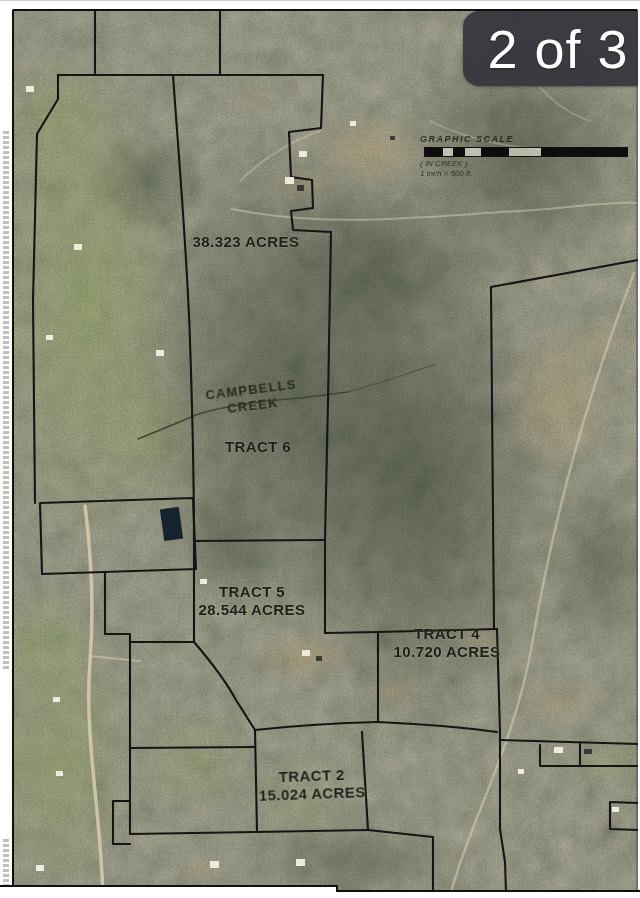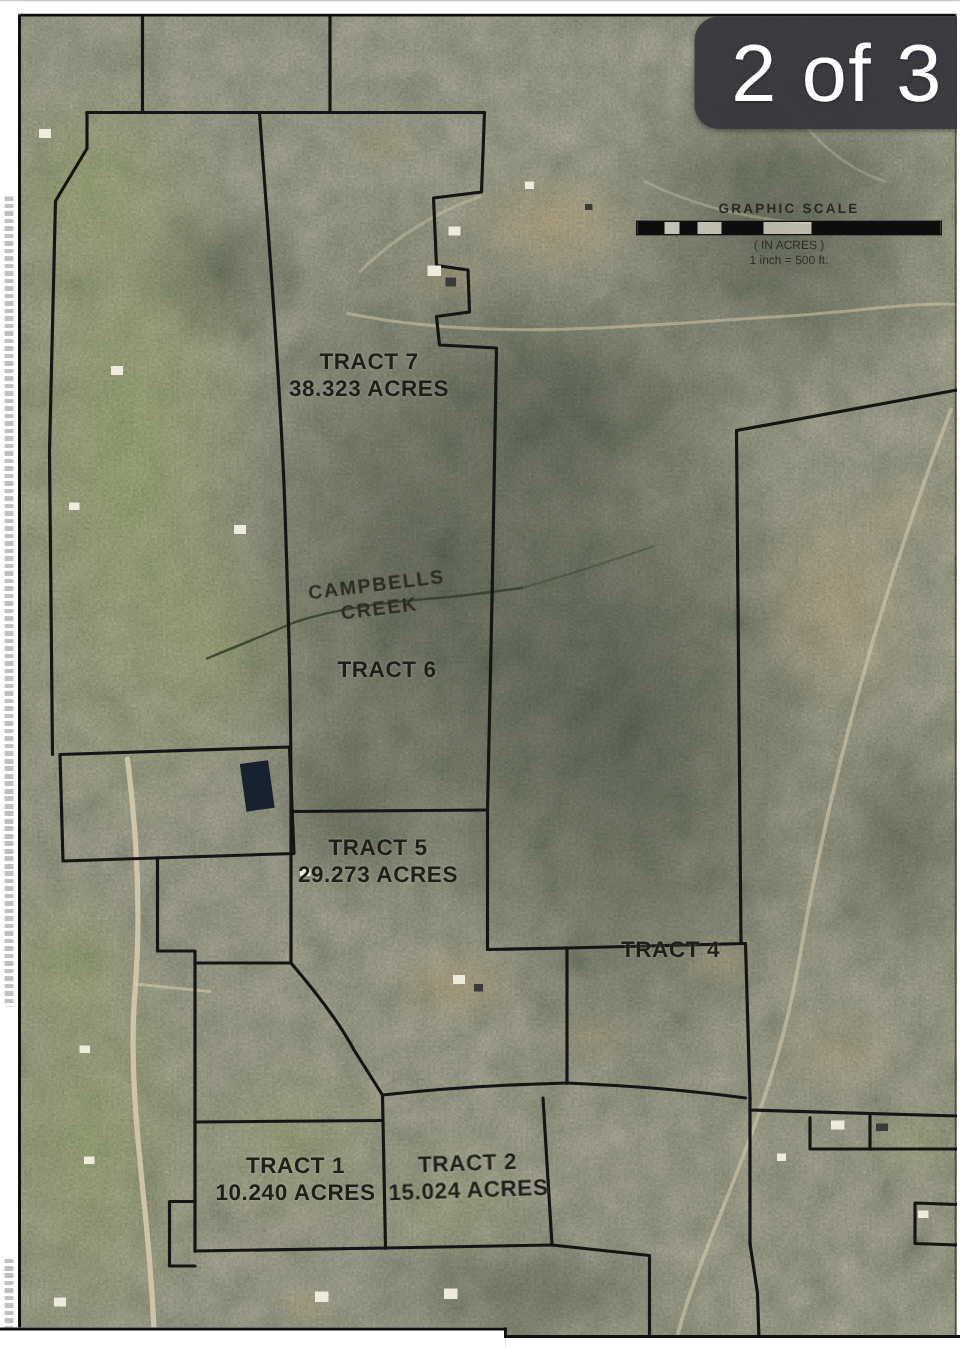--- a/index.html
+++ b/index.html
@@ -26,22 +26,22 @@
   
   .creek{position:absolute;left:192px;top:381px;width:120px;text-align:center;color:#2b2b20;
          font-weight:bold;font-size:13px;line-height:16px;letter-spacing:1.2px;
          transform:rotate(-7deg);z-index:3;filter:blur(.3px);}
   
   .badge{position:absolute;left:437px;top:10px;width:190px;height:75px;background:rgba(57,56,62,.97);
          border-radius:16px;display:flex;align-items:center;justify-content:center;z-index:4;
          box-shadow:0 1px 3px rgba(0,0,0,.35);margin-left:26px;}
   .badge span{color:#ffffff;font-size:54px;letter-spacing:1px;text-shadow:0 1px 2px rgba(0,0,0,.4);}
   
-  .scale-block{position:absolute;left:420px;top:133px;width:212px;text-align:center;color:#171712;
-               z-index:3;filter:blur(.45px);}
+  .scale-block{position:absolute;left:420px;top:133px;width:212px;color:#171712;
+               z-index:3;filter:blur(.45px);font-style:italic;}
   .scale-title{font-size:9px;font-weight:bold;letter-spacing:1.5px;opacity:.8;}
   .scale-bar{display:flex;width:202px;height:8px;margin:3px auto 2px auto;border:1px solid #101010;
              background:rgba(232,227,212,.65);}
   .scale-bar .seg{height:100%;}
   .seg.b{background:#0d0d0d;}
   .scale-sub{font-size:8px;line-height:10px;opacity:.75;}
 </style>
 </head>
 <body>
 
@@ -186,59 +186,55 @@
     </g>
 
     <g fill="none" stroke="#101010">
       <path d="M 13 9 H 637" stroke-width="2"></path>
       <path d="M 13 9 V 890" stroke-width="2"></path>
       <path d="M 637 9 V 890" stroke-width="1" opacity=".5"></path>
     </g>
   </svg>
 
   <div class="tract" style="left:178px;top:232px;">
-    <div>TRACT 7</div>
     <div>38.323 ACRES</div>
   </div>
   <div class="tract" style="left:190px;top:437px;">
     <div>TRACT 6</div>
   </div>
-  <div class="tract" style="left:184px;top:556px;">
+  <div class="tract" style="left:184px;top:582px;">
     <div>TRACT 5</div>
-    <div>29.273 ACRES</div>
+    <div>28.544 ACRES</div>
   </div>
   <div class="tract" style="left:379px;top:624px;">
     <div>TRACT 4</div>
+    <div>10.720 ACRES</div>
   </div>
   <div class="tract" style="left:244px;top:766px;transform:rotate(-2deg);">
     <div>TRACT 2</div>
     <div>15.024 ACRES</div>
-  </div>
-  <div class="tract" style="left:129px;top:768px;">
-    <div>TRACT 1</div>
-    <div>10.240 ACRES</div>
   </div>
 
   <div class="creek">
     <div>CAMPBELLS</div>
     <div>CREEK</div>
   </div>
 
   <div class="scale-block">
     <div class="scale-title">GRAPHIC SCALE</div>
     <div class="scale-bar">
       <div class="seg b" style="width:18px"></div>
       <div class="seg" style="width:10px"></div>
       <div class="seg b" style="width:12px"></div>
       <div class="seg" style="width:16px"></div>
       <div class="seg b" style="width:28px"></div>
       <div class="seg" style="width:32px"></div>
       <div class="seg b" style="width:86px"></div>
     </div>
-    <div class="scale-sub">( IN ACRES )</div>
+    <div class="scale-sub">( IN CREEK )</div>
     <div class="scale-sub">1 inch = 500 ft.</div>
   </div>
 
   <div class="badge">
     <span>2 of 3</span>
   </div>
 
   <div class="margin-strip">
     <div class="margin-text" style="top:130px;height:540px;"></div>
     <div class="margin-text" style="top:838px;height:58px;"></div>

